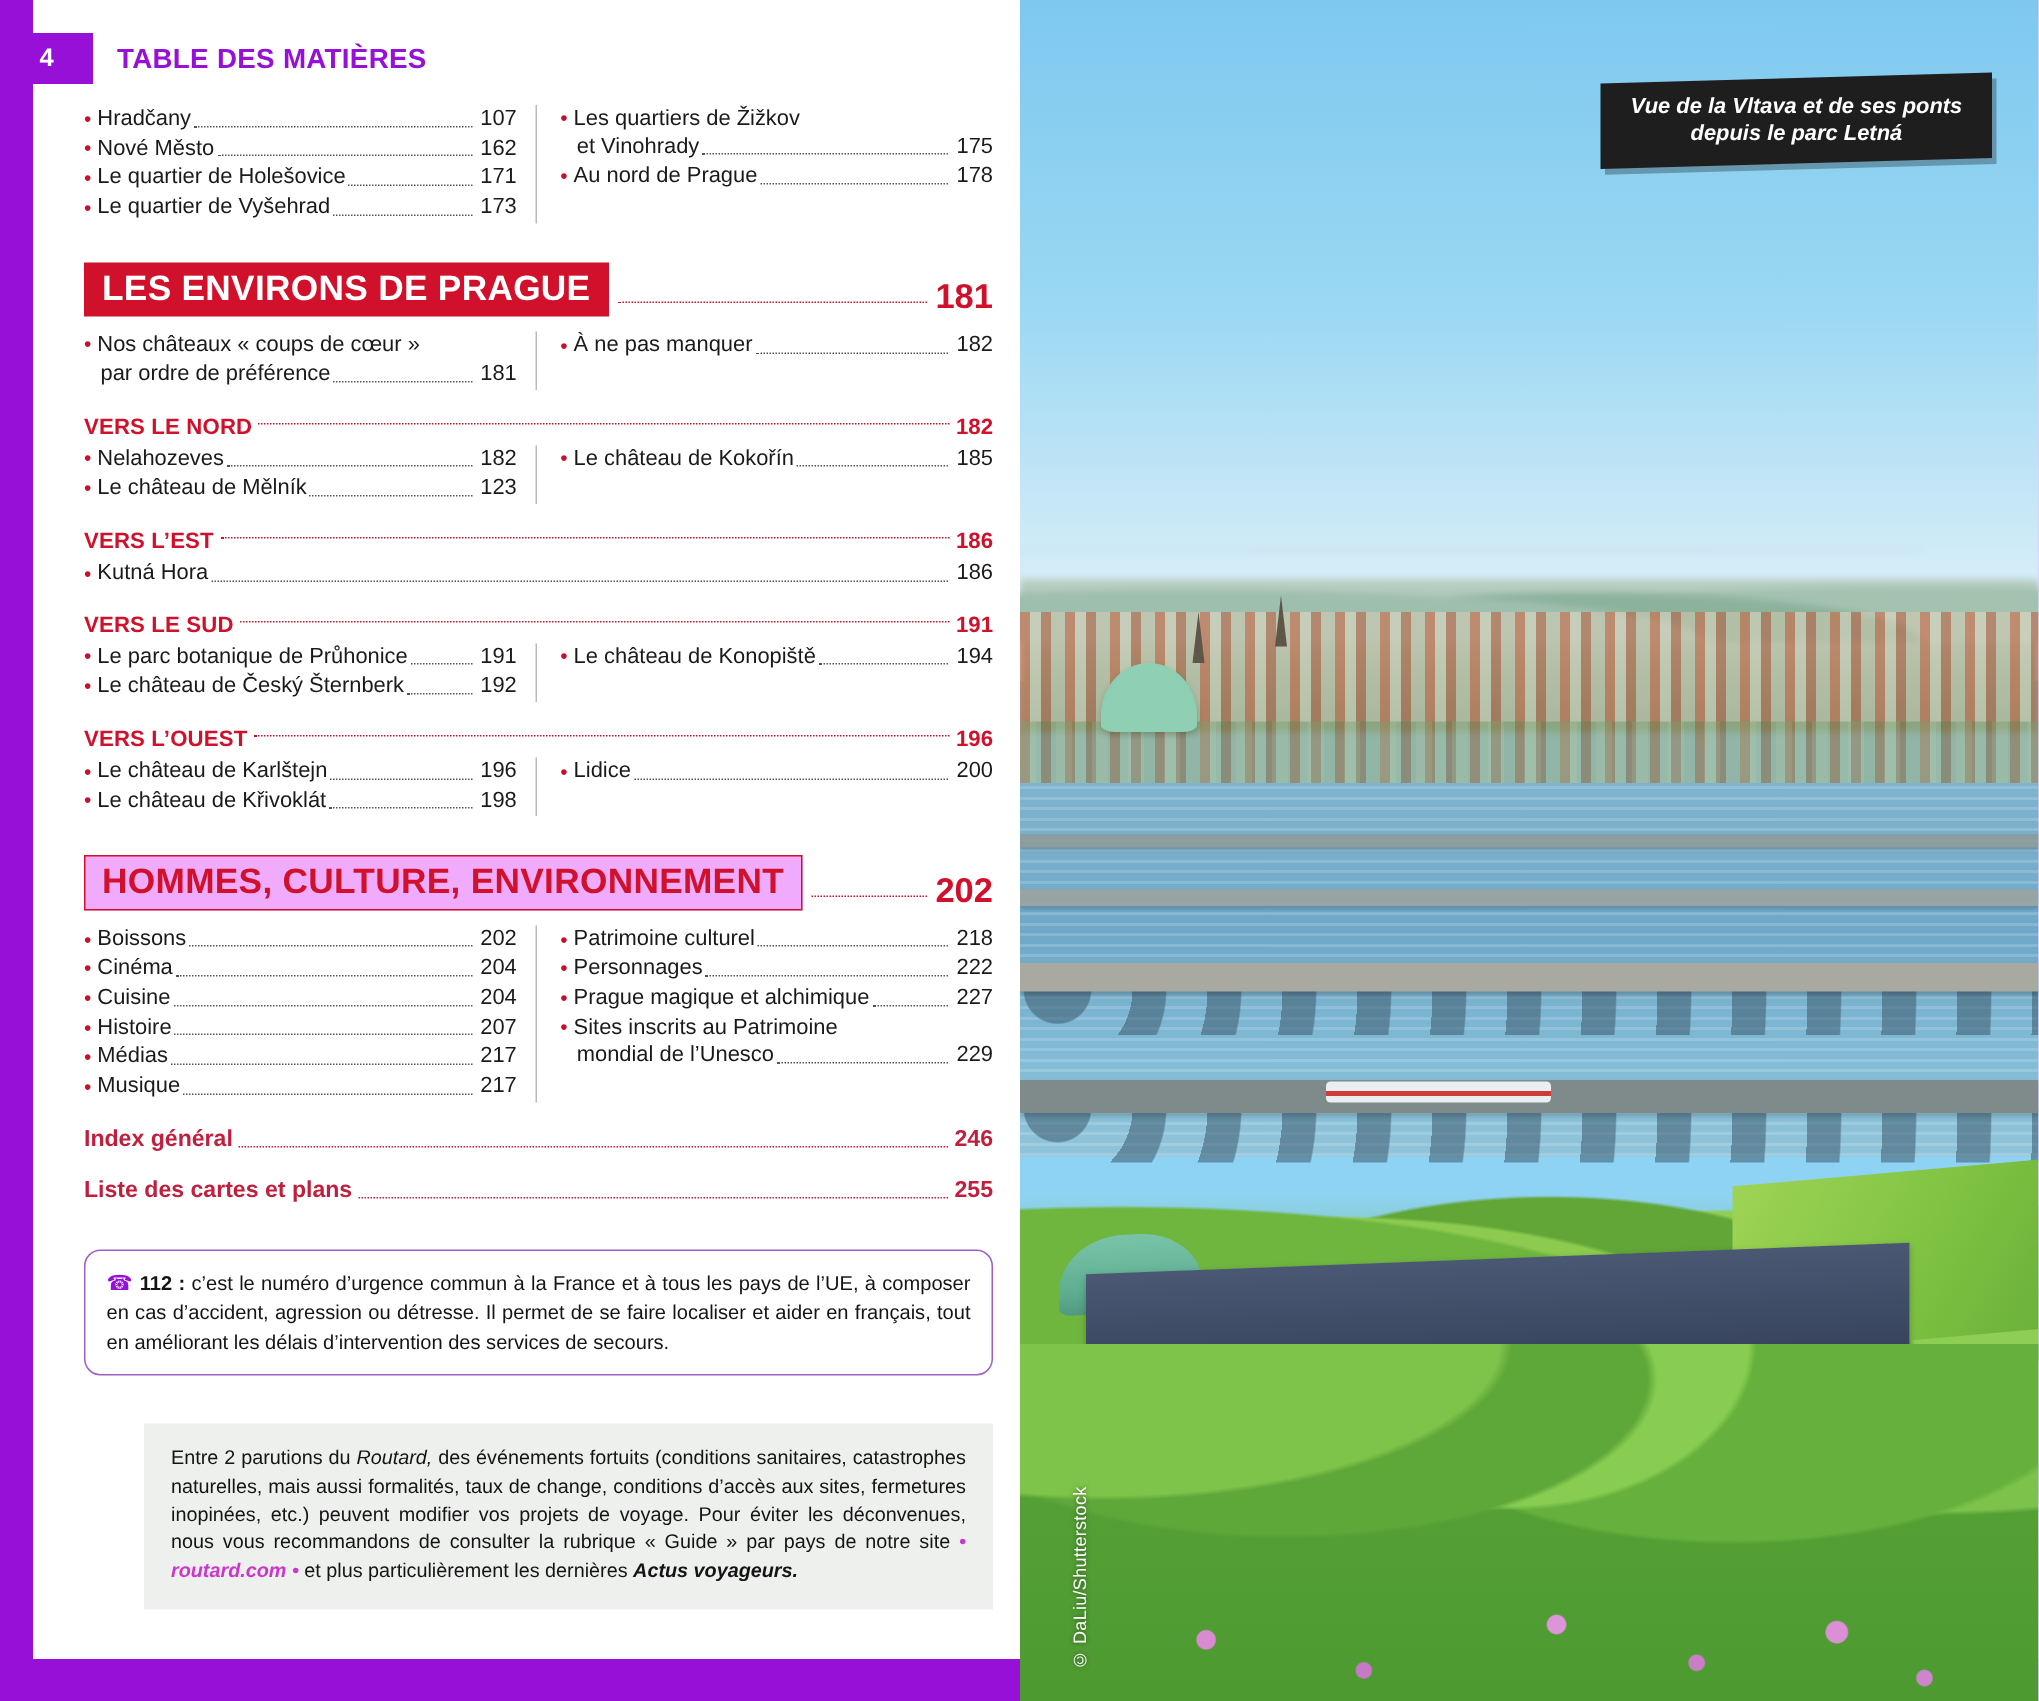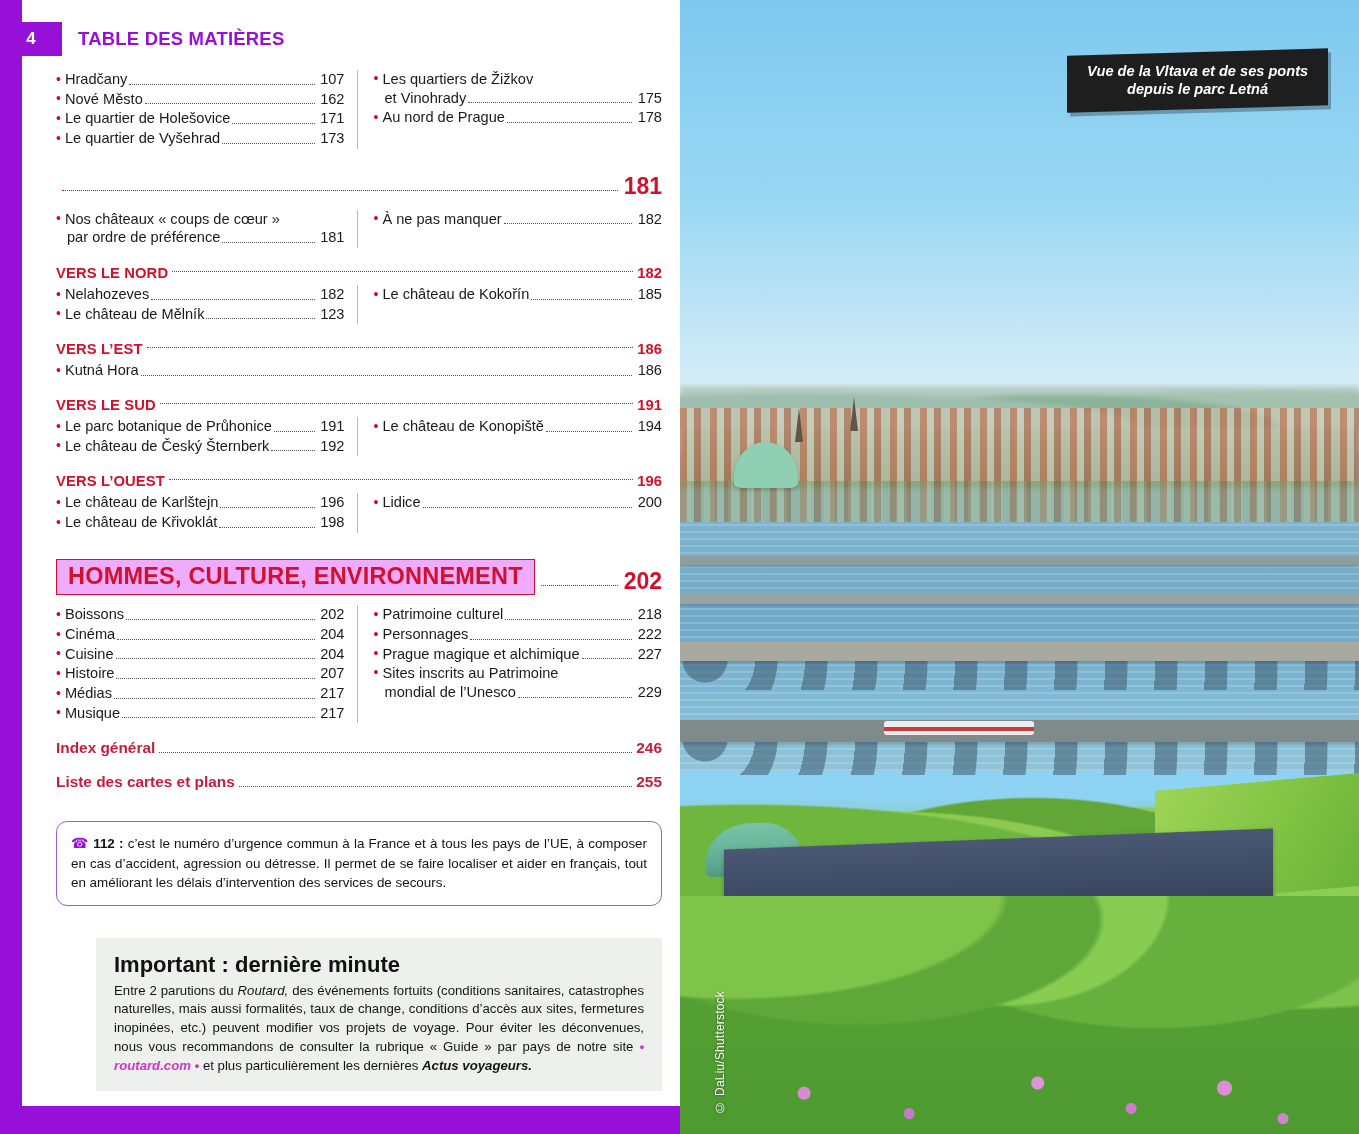--- a/index.html
+++ b/index.html
@@ -333,20 +333,21 @@
           <div class="entry">
             <span class="bullet">•</span>
             <span class="e-label">Au nord de Prague</span>
             <span class="leader"></span>
             <span class="e-page">178</span>
           </div>
         </div>
       </div>
 
       <div class="sec-big">
+        <span class="box">LES ENVIRONS DE PRAGUE</span>
         <span class="leader"></span>
         <span class="pg">181</span>
       </div>
 
       <div class="cols">
         <div class="col left">
           <div class="entry two">
             <div class="ln1">
               <span class="bullet">•</span>
               <span>Nos châteaux « coups de cœur »</span>
@@ -558,21 +559,20 @@
         <span class="leader"></span>
         <span class="pg">255</span>
       </div>
 
       <div class="note-box">
         <span class="tel">☎</span>
         <b>112</b><b> : </b><span>c’est le numéro d’urgence commun à la France et à tous les pays de l’UE, à composer en cas d’accident, agression ou détresse. Il permet de se faire localiser et aider en français, tout en améliorant les délais d’intervention des services de secours.</span>
       </div>
 
       <div class="imp-box">
-        <div class="imp-title">Important : dernière minute</div>
         <div class="imp-text"><span>Entre 2 parutions du </span><i>Routard,</i><span> des événements fortuits (conditions sanitaires, catastrophes naturelles, mais aussi formalités, taux de change, conditions d’accès aux sites, fermetures inopinées, etc.) peuvent modifier vos projets de voyage. Pour éviter les déconvenues, nous vous recommandons de consulter la rubrique « Guide » par pays de notre site </span><span class="site">• routard.com •</span><span> et plus particulièrement les dernières </span><span class="actus">Actus voyageurs.</span></div>
       </div>
 
     </div>
   </div>
 
   <div class="page-number-tab">4</div>
 
   <div class="photo">
     <div class="sky"></div>

